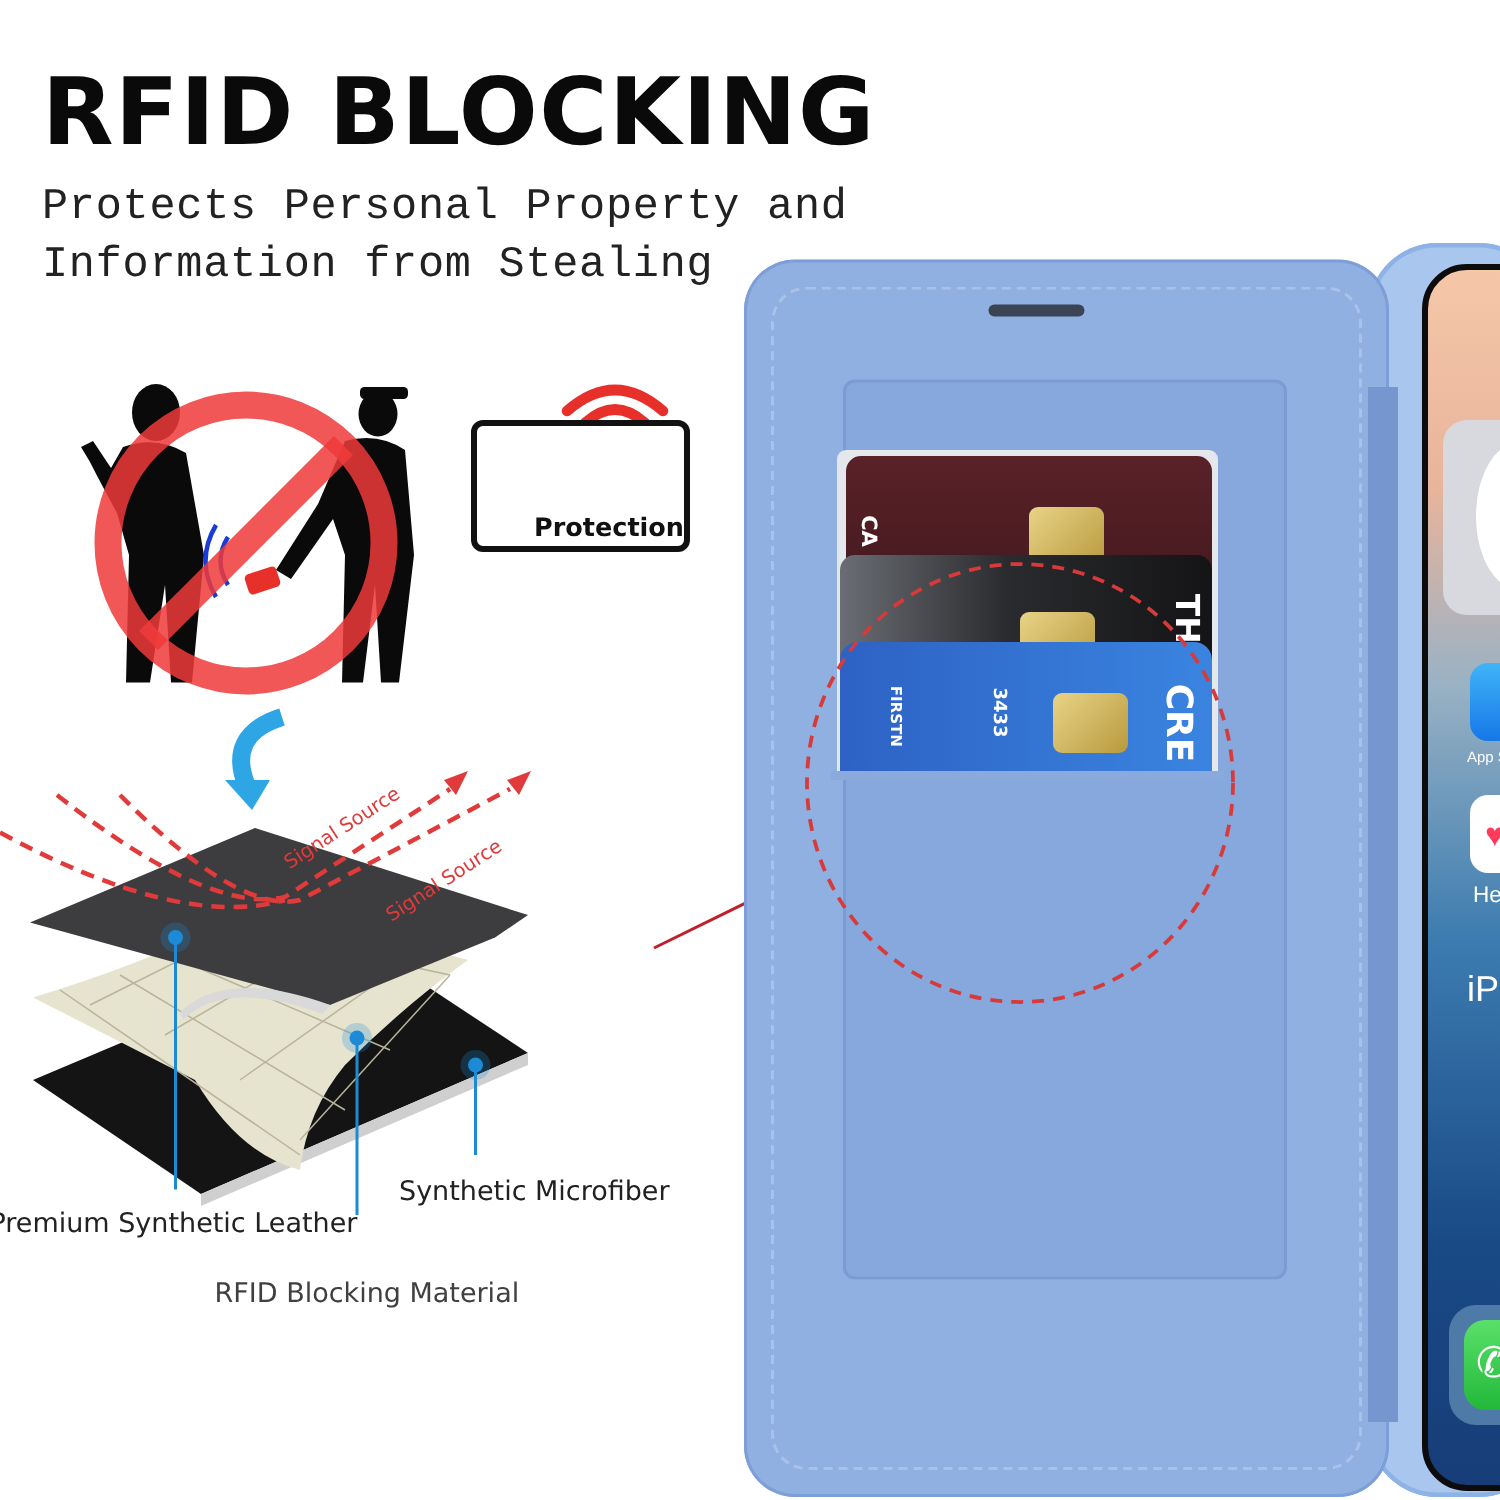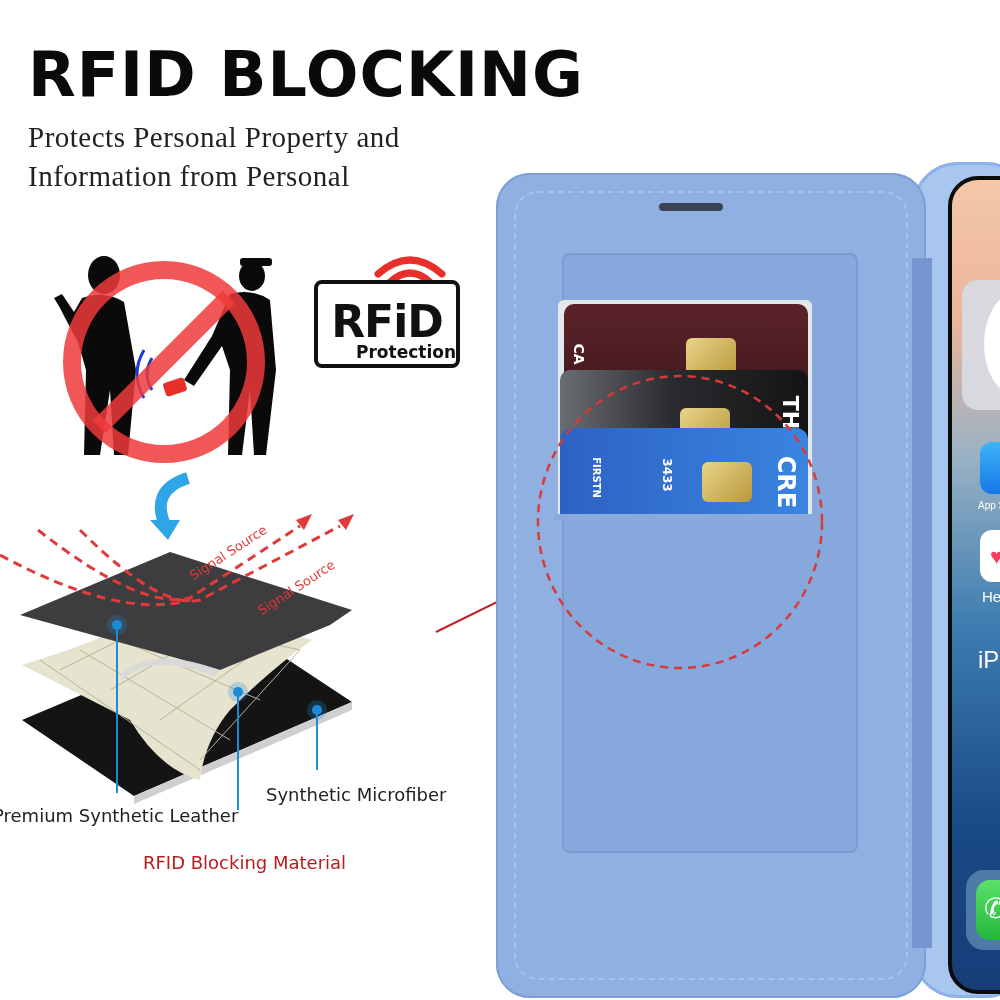--- a/index.html
+++ b/index.html
@@ -1,30 +1,30 @@
 <!DOCTYPE html>
 <html><head>
 <meta charset="utf-8">
 <style>
   html, body { margin: 0; padding: 0; background: #ffffff; }
   body { width: 1000px; height: 1000px; position: relative; overflow: hidden; font-family: "Liberation Sans", sans-serif; }
   .abs { position: absolute; }
 
   .title { left: 28px; top: 38px; font-size: 62px; font-weight: 700; color: #0a0a0a; letter-spacing: 1px; font-family: "DejaVu Sans", sans-serif; text-align: center; }
-  .subtitle { left: 28px; top: 118px; font-size: 29px; font-weight: 300; color: #222; line-height: 39px; font-family: Liberation Serif, serif; letter-spacing: 0.5px; }
+  .subtitle { left: 28px; top: 118px; font-size: 29px; font-weight: 300; color: #222; line-height: 39px; font-family: Liberation Mono, monospace; letter-spacing: 0.5px; }
 
   
   .badge { left: 314px; top: 280px; width: 146px; height: 88px; border: 4px solid #111; border-radius: 8px; background:#fff; box-sizing: border-box; }
   .badge-word { left: 0; right: 0; top: 18px; text-align: center; font-size: 44px; font-weight: 700; color: #111; line-height: 40px; font-family: "DejaVu Sans", sans-serif; letter-spacing: -1px;}
   .badge-sub { left: 0; right: 0; top: 58px; text-align: right; font-size: 17px; font-weight: 700; color: #111; font-family: "DejaVu Sans", sans-serif;}
   .wifi { left: 370px; top: 252px; }
 
   
   .label { font-size: 18px; color: #222; white-space: nowrap; font-family: "DejaVu Sans", sans-serif; }
-  .label.blue { color: #b91c1c; }
+  .label.blue { color: #404040; }
 
   
   .flip { left: 496px; top: 173px; width: 430px; height: 825px; border-radius: 34px; background: #8fb0e0; box-shadow: inset 0 0 0 2px #7d9ed6; }
   .flip-inner { left: 18px; top: 18px; right: 18px; bottom: 18px; border: 2px dashed #a9c2ea; border-radius: 24px; }
   .flip-panel { left: 66px; top: 80px; width: 296px; height: 600px; border-radius: 8px; background: #86a8dc; box-shadow: inset 0 0 0 2px #7b9bd2; }
   .speaker { left: 163px; top: 30px; width: 64px; height: 8px; border-radius: 4px; background: #3b4454; }
   .slot { left: 558px; top: 300px; width: 254px; height: 220px; }
   .card { position:absolute; border-radius: 10px; }
   .chip { position:absolute; width: 50px; height: 40px; border-radius: 6px; background: linear-gradient(135deg,#e8d388,#b99a3d); }
   .card-text { position:absolute; font-size: 14px; color:#fff; font-weight:700; font-family: "DejaVu Sans", sans-serif; }
@@ -32,21 +32,21 @@
   .phone-body { left: 912px; top: 162px; width: 120px; height: 836px; border-radius: 46px; background: #a9c7ee; box-shadow: inset 0 0 0 3px #8db2e6; }
   .screen { left: 948px; top: 176px; width: 80px; height: 810px; border-radius: 30px; background: linear-gradient(180deg,#f5c7a8 0%,#e8b49c 18%,#9ab2c4 34%,#3c7cb0 55%,#194a86 80%,#173d78 100%); border: 4px solid #0c0c0c; }
   .side-btn { left: 922px; width: 10px; border-radius: 4px; background: #93b6ea; box-shadow: inset 0 0 0 1px #6f98d8; }
 </style>
 </head>
 <body>
 
 <div class="abs title">RFID BLOCKING</div>
 <div class="abs subtitle">
   <div>Protects Personal Property and</div>
-  <div>Information from Personal</div>
+  <div>Information from Stealing</div>
 </div>
 
 <svg class="abs" style="left:44px;top:250px" width="240" height="215" viewBox="0 0 240 215">
 
   <g fill="#0a0a0a">
     <ellipse cx="60" cy="25" rx="16" ry="19"></ellipse>
     <path d="M38 48 Q60 40 80 52 L92 120 L84 205 L70 205 L66 140 L56 205 L40 205 L42 120 L34 92 Q22 70 16 58 L10 48 L18 44 L30 62 Z"></path>
   </g>
 
   <g fill="#0a0a0a">
@@ -63,21 +63,20 @@
   <circle cx="120" cy="112" r="92" stroke="#f03a3a" stroke-opacity="0.85" stroke-width="18" fill="none"></circle>
   <line x1="55" y1="177" x2="185" y2="47" stroke="#f03a3a" stroke-opacity="0.85" stroke-width="18"></line>
 </svg>
 
 <svg class="abs wifi" width="80" height="42" viewBox="0 0 80 42">
   <path d="M8 22 Q40 -6 72 22" stroke="#e8302a" stroke-width="7" fill="none" stroke-linecap="round"></path>
   <path d="M20 30 Q40 12 60 30" stroke="#e8302a" stroke-width="7" fill="none" stroke-linecap="round"></path>
   <circle cx="40" cy="36" r="5" fill="#e8302a"></circle>
 </svg>
 <div class="abs badge">
-  <div class="abs badge-word">RFiD</div>
   <div class="abs badge-sub">Protection</div>
 </div>
 
 <svg class="abs" style="left:0;top:470px" width="440" height="340" viewBox="0 0 440 340">
 
   <path d="M188 8 Q150 20 165 55" stroke="#2ea6e6" stroke-width="12" fill="none"></path>
   <polygon points="150,50 180,50 168,70" fill="#2ea6e6"></polygon>
 
   <polygon points="22,250 240,158 352,232 134,326" fill="#141414"></polygon>
   <polygon points="134,326 352,232 352,240 134,334" fill="#cfcfcf"></polygon>

